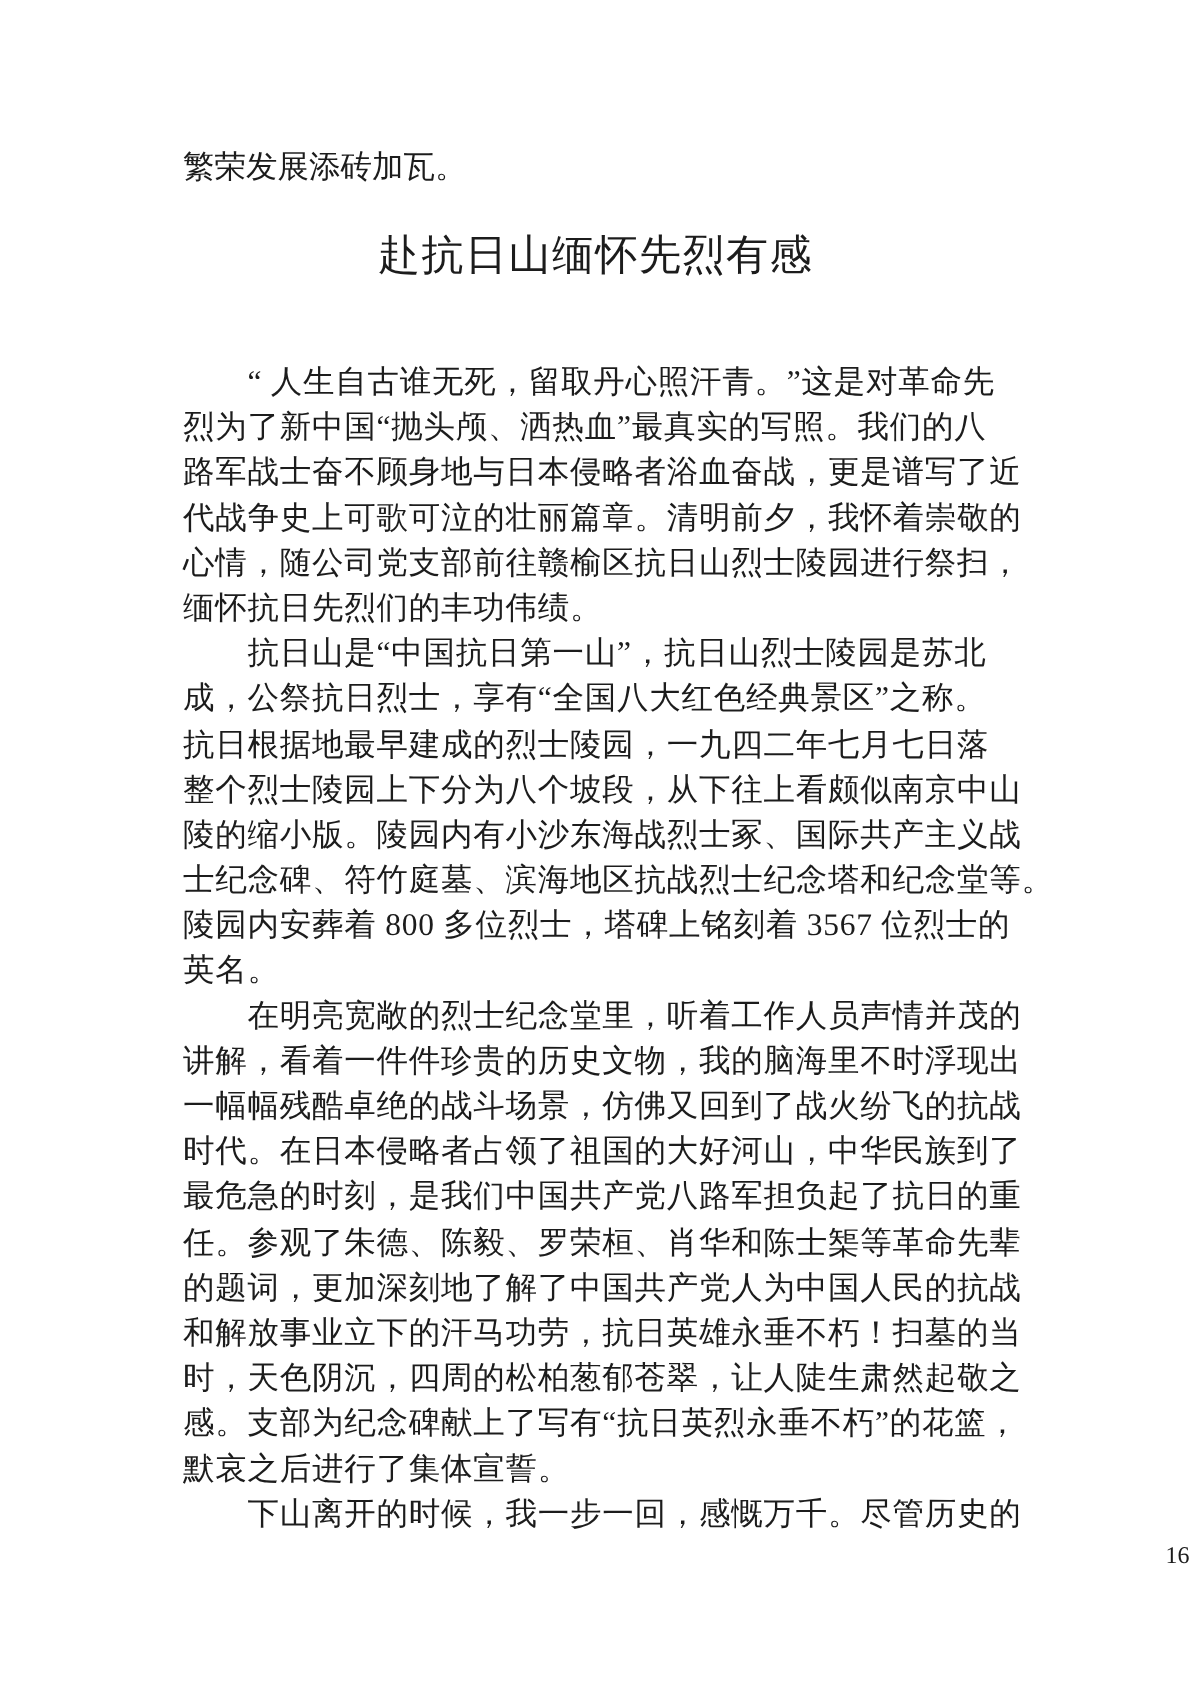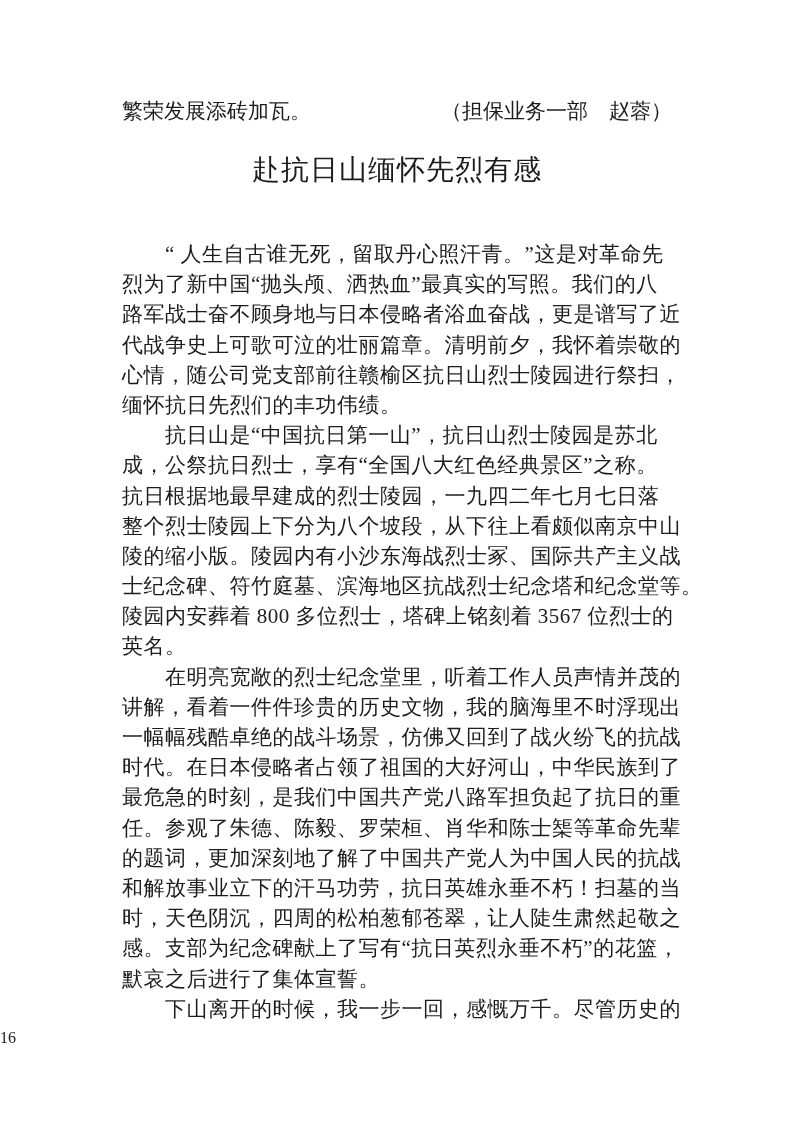--- a/index.html
+++ b/index.html
@@ -48,34 +48,33 @@
     letter-spacing: 0.5px;
   }
   .first-line {
     text-indent: 43px;
   }
   .page-number {
     position: absolute;
     left: 0;
     right: 0;
     top: 1028px;
-    text-align: left;
+    text-align: right;
     font-size: 16px;
     line-height: 20px;
   }
 </style>
 </head>
 <body>
 
 <div class="page">
   <div class="content">
 
     <div class="header-row">
       <span>繁荣发展添砖加瓦。</span>
-      <span>（担保业务一部　赵蓉）</span>
     </div>
 
     <div class="article-title">赴抗日山缅怀先烈有感</div>
 
     <div class="article-body">
       <div>
         <div class="text-line first-line">“ 人生自古谁无死，留取丹心照汗青。”这是对革命先</div>
         <div class="text-line">烈为了新中国“抛头颅、洒热血”最真实的写照。我们的八</div>
         <div class="text-line">路军战士奋不顾身地与日本侵略者浴血奋战，更是谱写了近</div>
         <div class="text-line">代战争史上可歌可泣的壮丽篇章。清明前夕，我怀着崇敬的</div>

